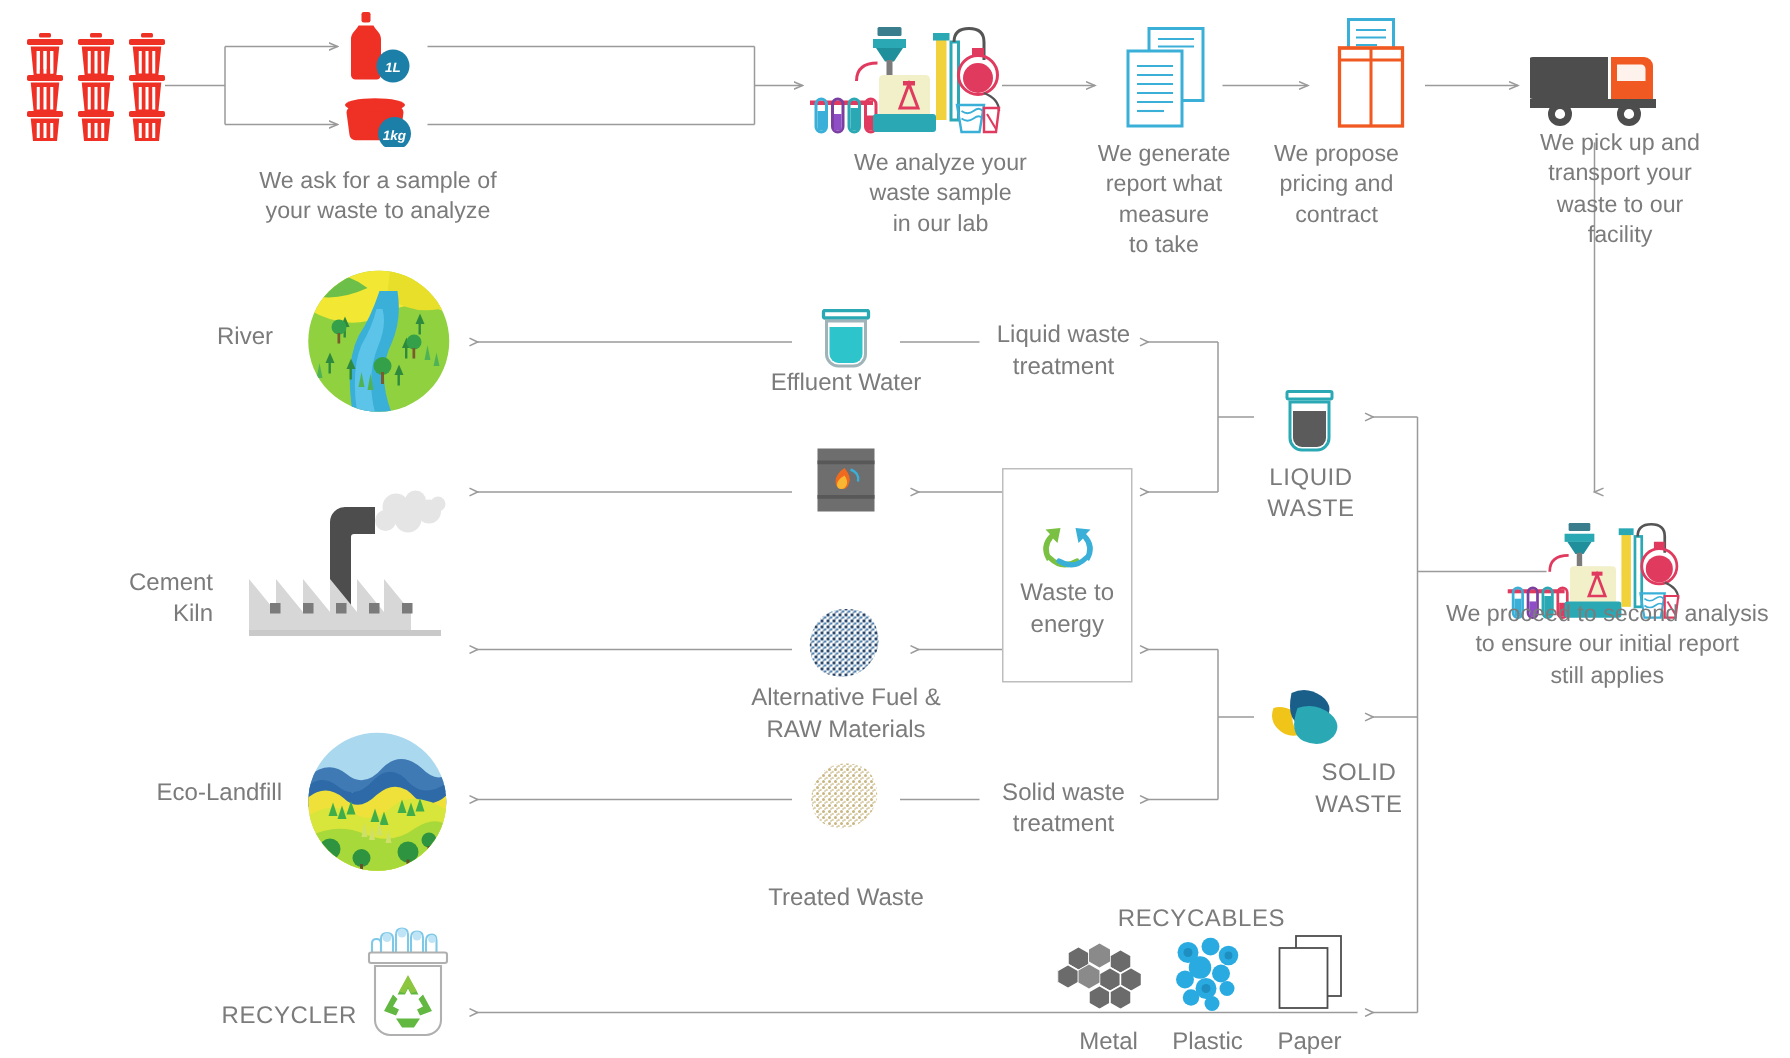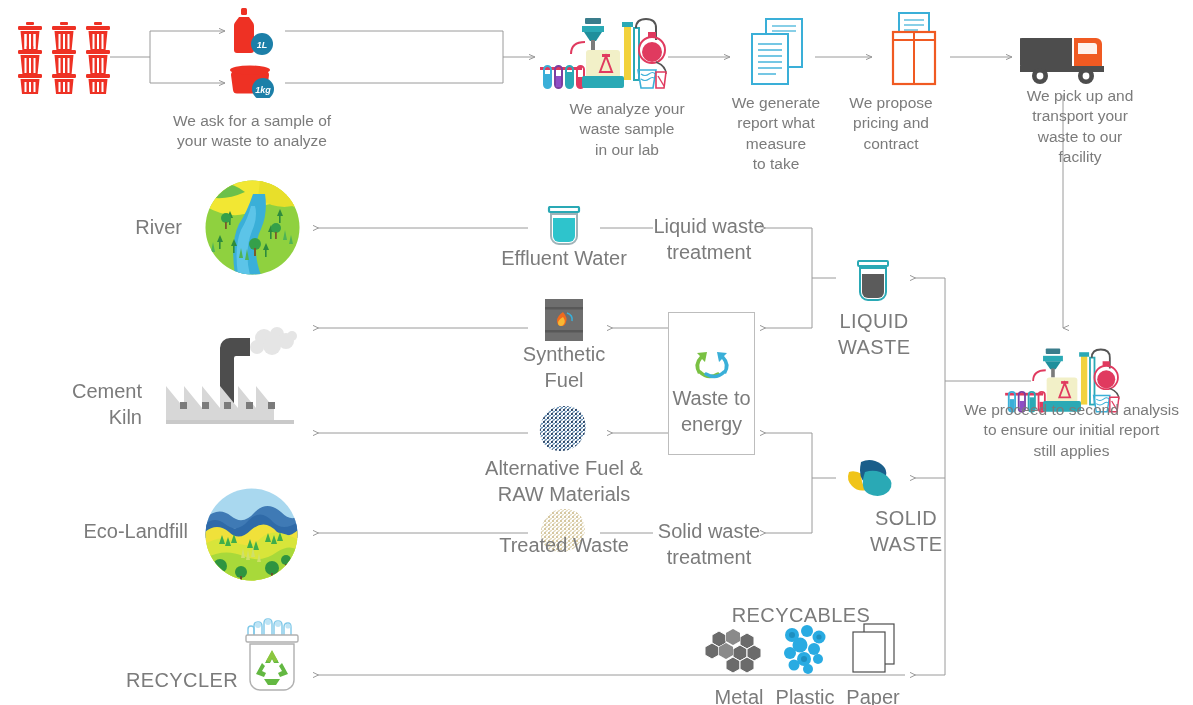--- a/index.html
+++ b/index.html
@@ -15,21 +15,21 @@
     text-align: center;
     color: #7b7b7b;
     font-size: 15.5px;
     line-height: 1.32;
     white-space: pre-line;
     font-family: "Liberation Sans", sans-serif;
   }
   .lbl {
     position: absolute;
     color: #7b7b7b;
-    font-size: 20px;
+    font-size: 16px;
     line-height: 1.32;
     text-align: center;
     white-space: pre-line;
   }
   .lbl-left { text-align: right; }
   .lbl-caps { letter-spacing: .4px; }
 
   svg.layer { position: absolute; left:0; top:0; width:1193px; height:705px; pointer-events:none; }
 
   .icon { position: absolute; }
@@ -621,25 +621,23 @@
 WASTE</div>
 
   <div class="lbl" style="left:645px; top:213px; width:128px;">Liquid waste
 treatment</div>
   <div class="lbl" style="left:668px; top:385px; width:87px;">Waste to
 energy</div>
   <div class="lbl" style="left:645px; top:518px; width:128px;">Solid waste
 treatment</div>
 
   <div class="lbl" style="left:490px; top:245px; width:148px;">Effluent Water</div>
-  <div class="lbl" style="left:510px; top:341px; width:108px;">Synthetic
-Fuel</div>
   <div class="lbl" style="left:478px; top:455px; width:172px;">Alternative Fuel &amp;
 RAW Materials</div>
-  <div class="lbl" style="left:492px; top:532px; width:144px;">Treated Waste</div>
+  <div class="lbl" style="left:492px; top:588px; width:144px;">Treated Waste</div>
 
   <div class="lbl lbl-left" style="left:86px; top:214px; width:96px;">River</div>
   <div class="lbl lbl-left" style="left:40px; top:378px; width:102px;">Cement
 Kiln</div>
   <div class="lbl lbl-left" style="left:58px; top:518px; width:130px;">Eco-Landfill</div>
   <div class="lbl lbl-left lbl-caps" style="left:120px; top:667px; width:118px;">RECYCLER</div>
 
   <div class="lbl lbl-caps" style="left:720px; top:602px; width:162px;">RECYCABLES</div>
   <div class="lbl" style="left:706px; top:684px; width:66px;">Metal</div>
   <div class="lbl" style="left:772px; top:684px; width:66px;">Plastic</div>

